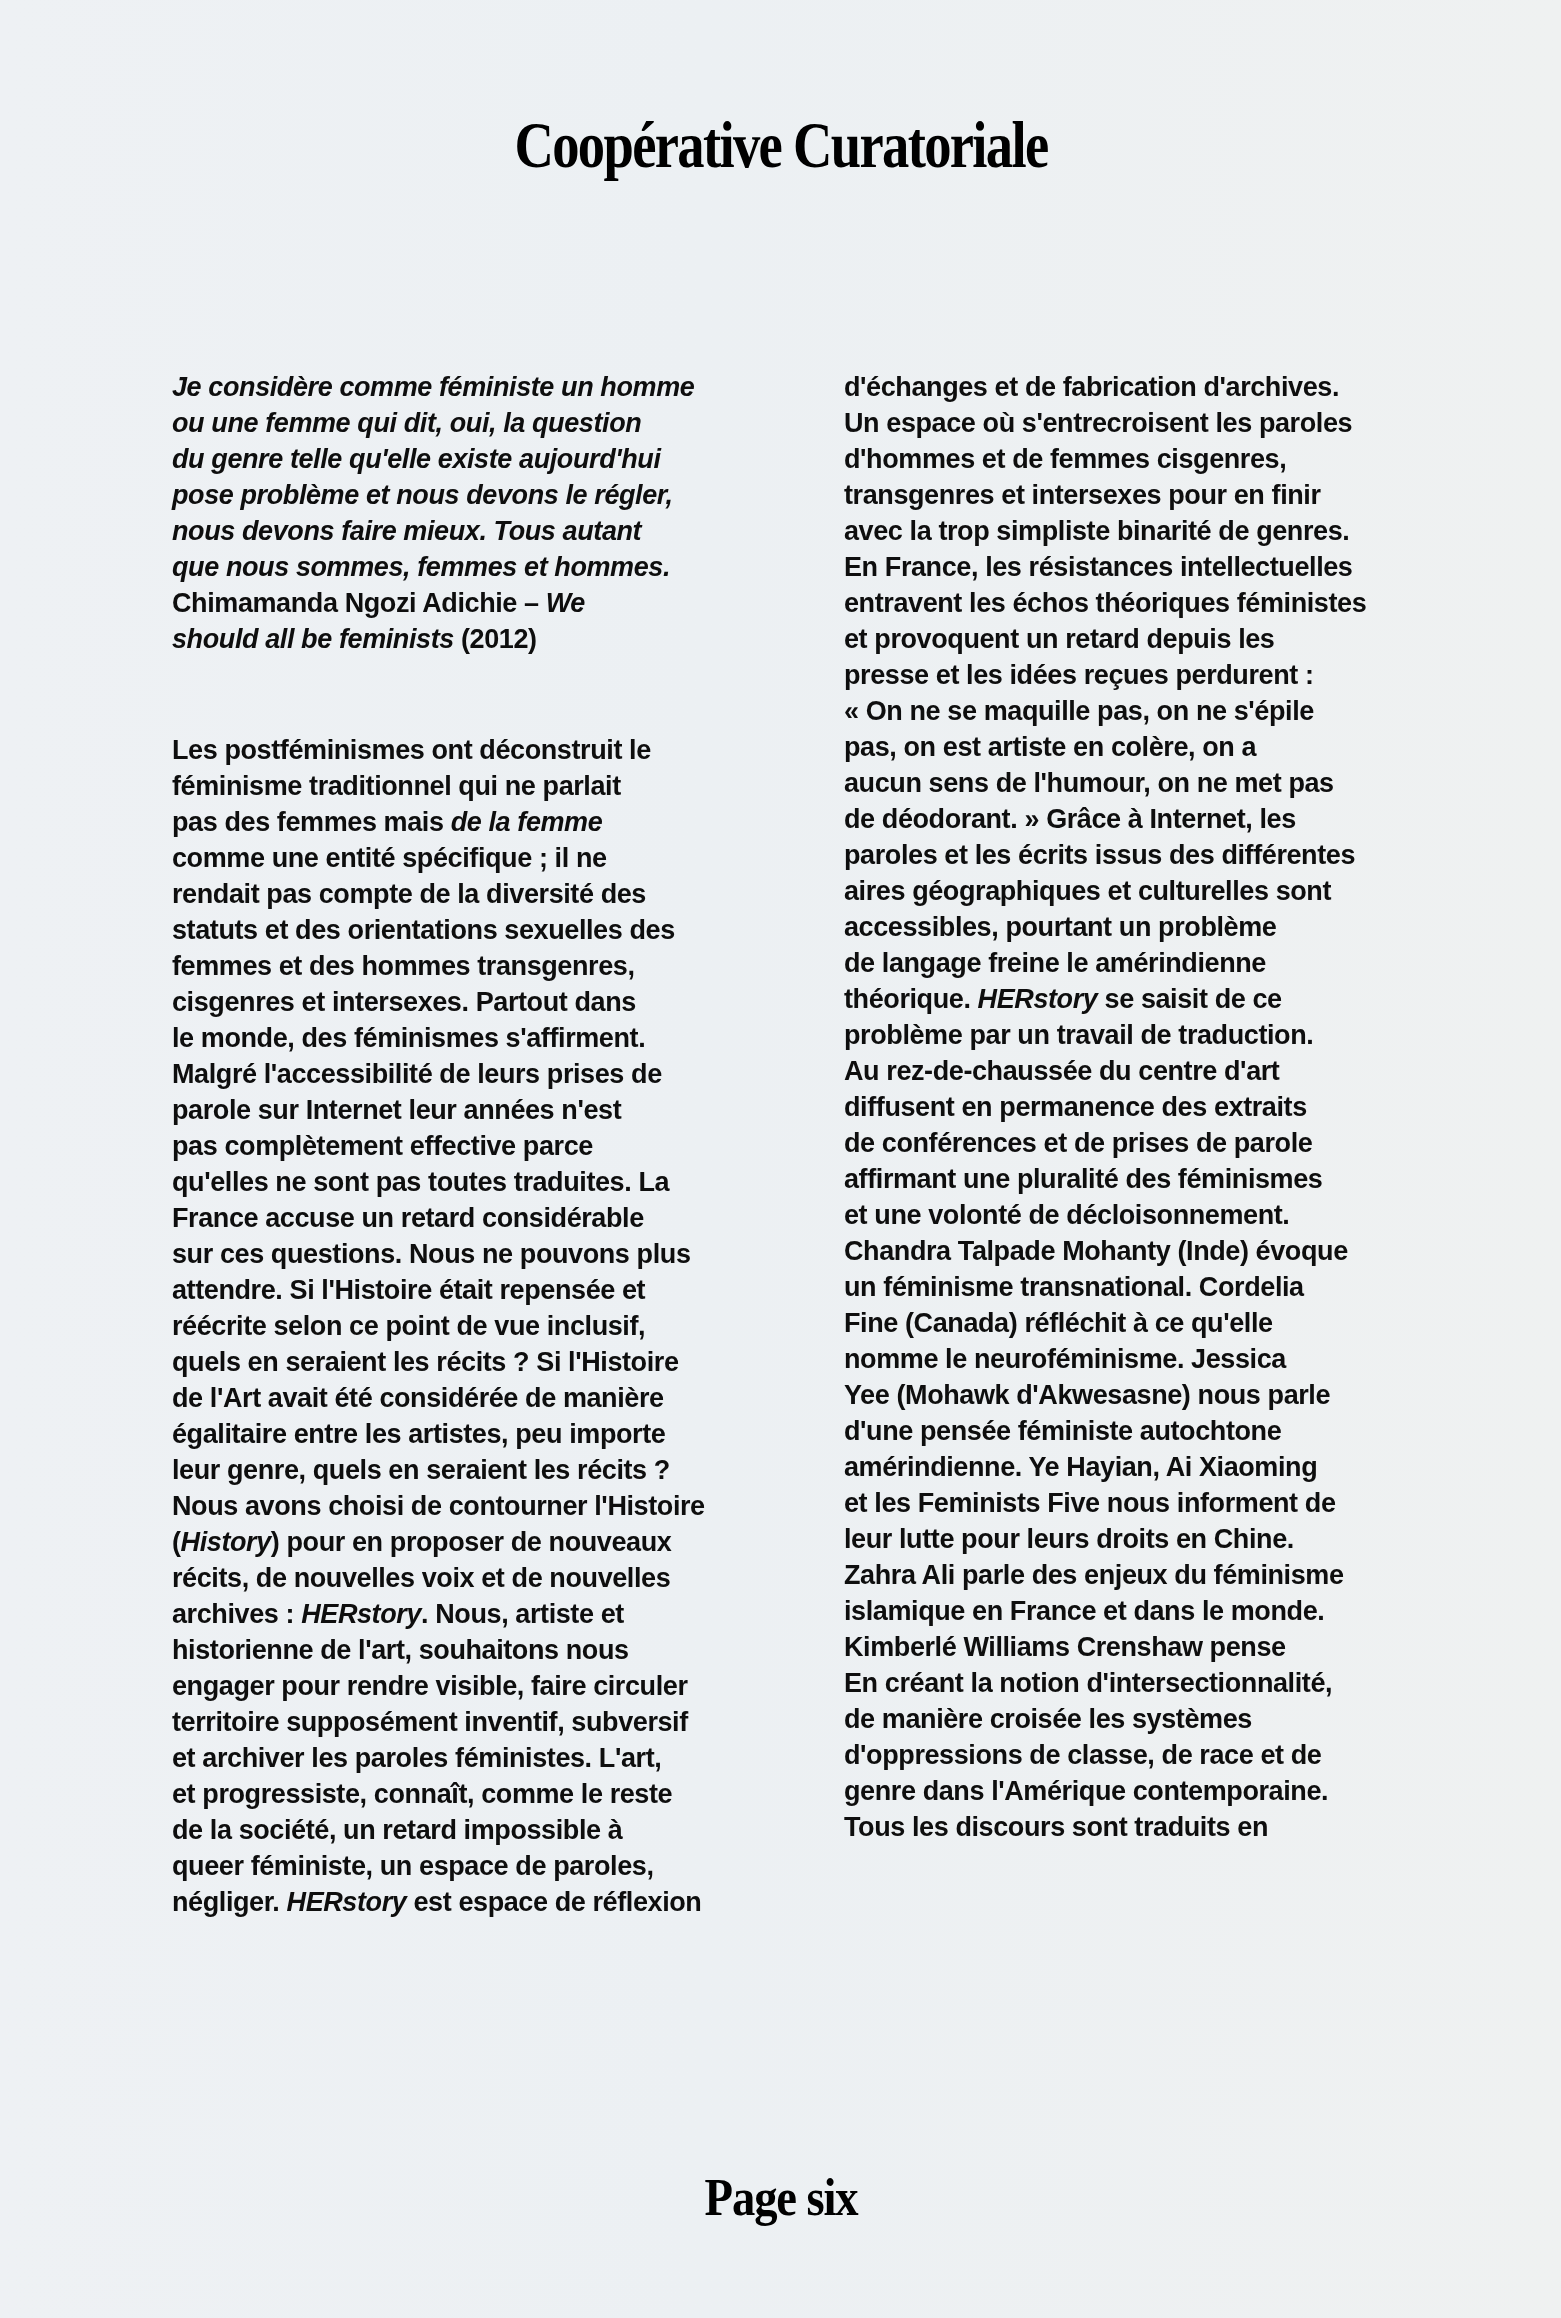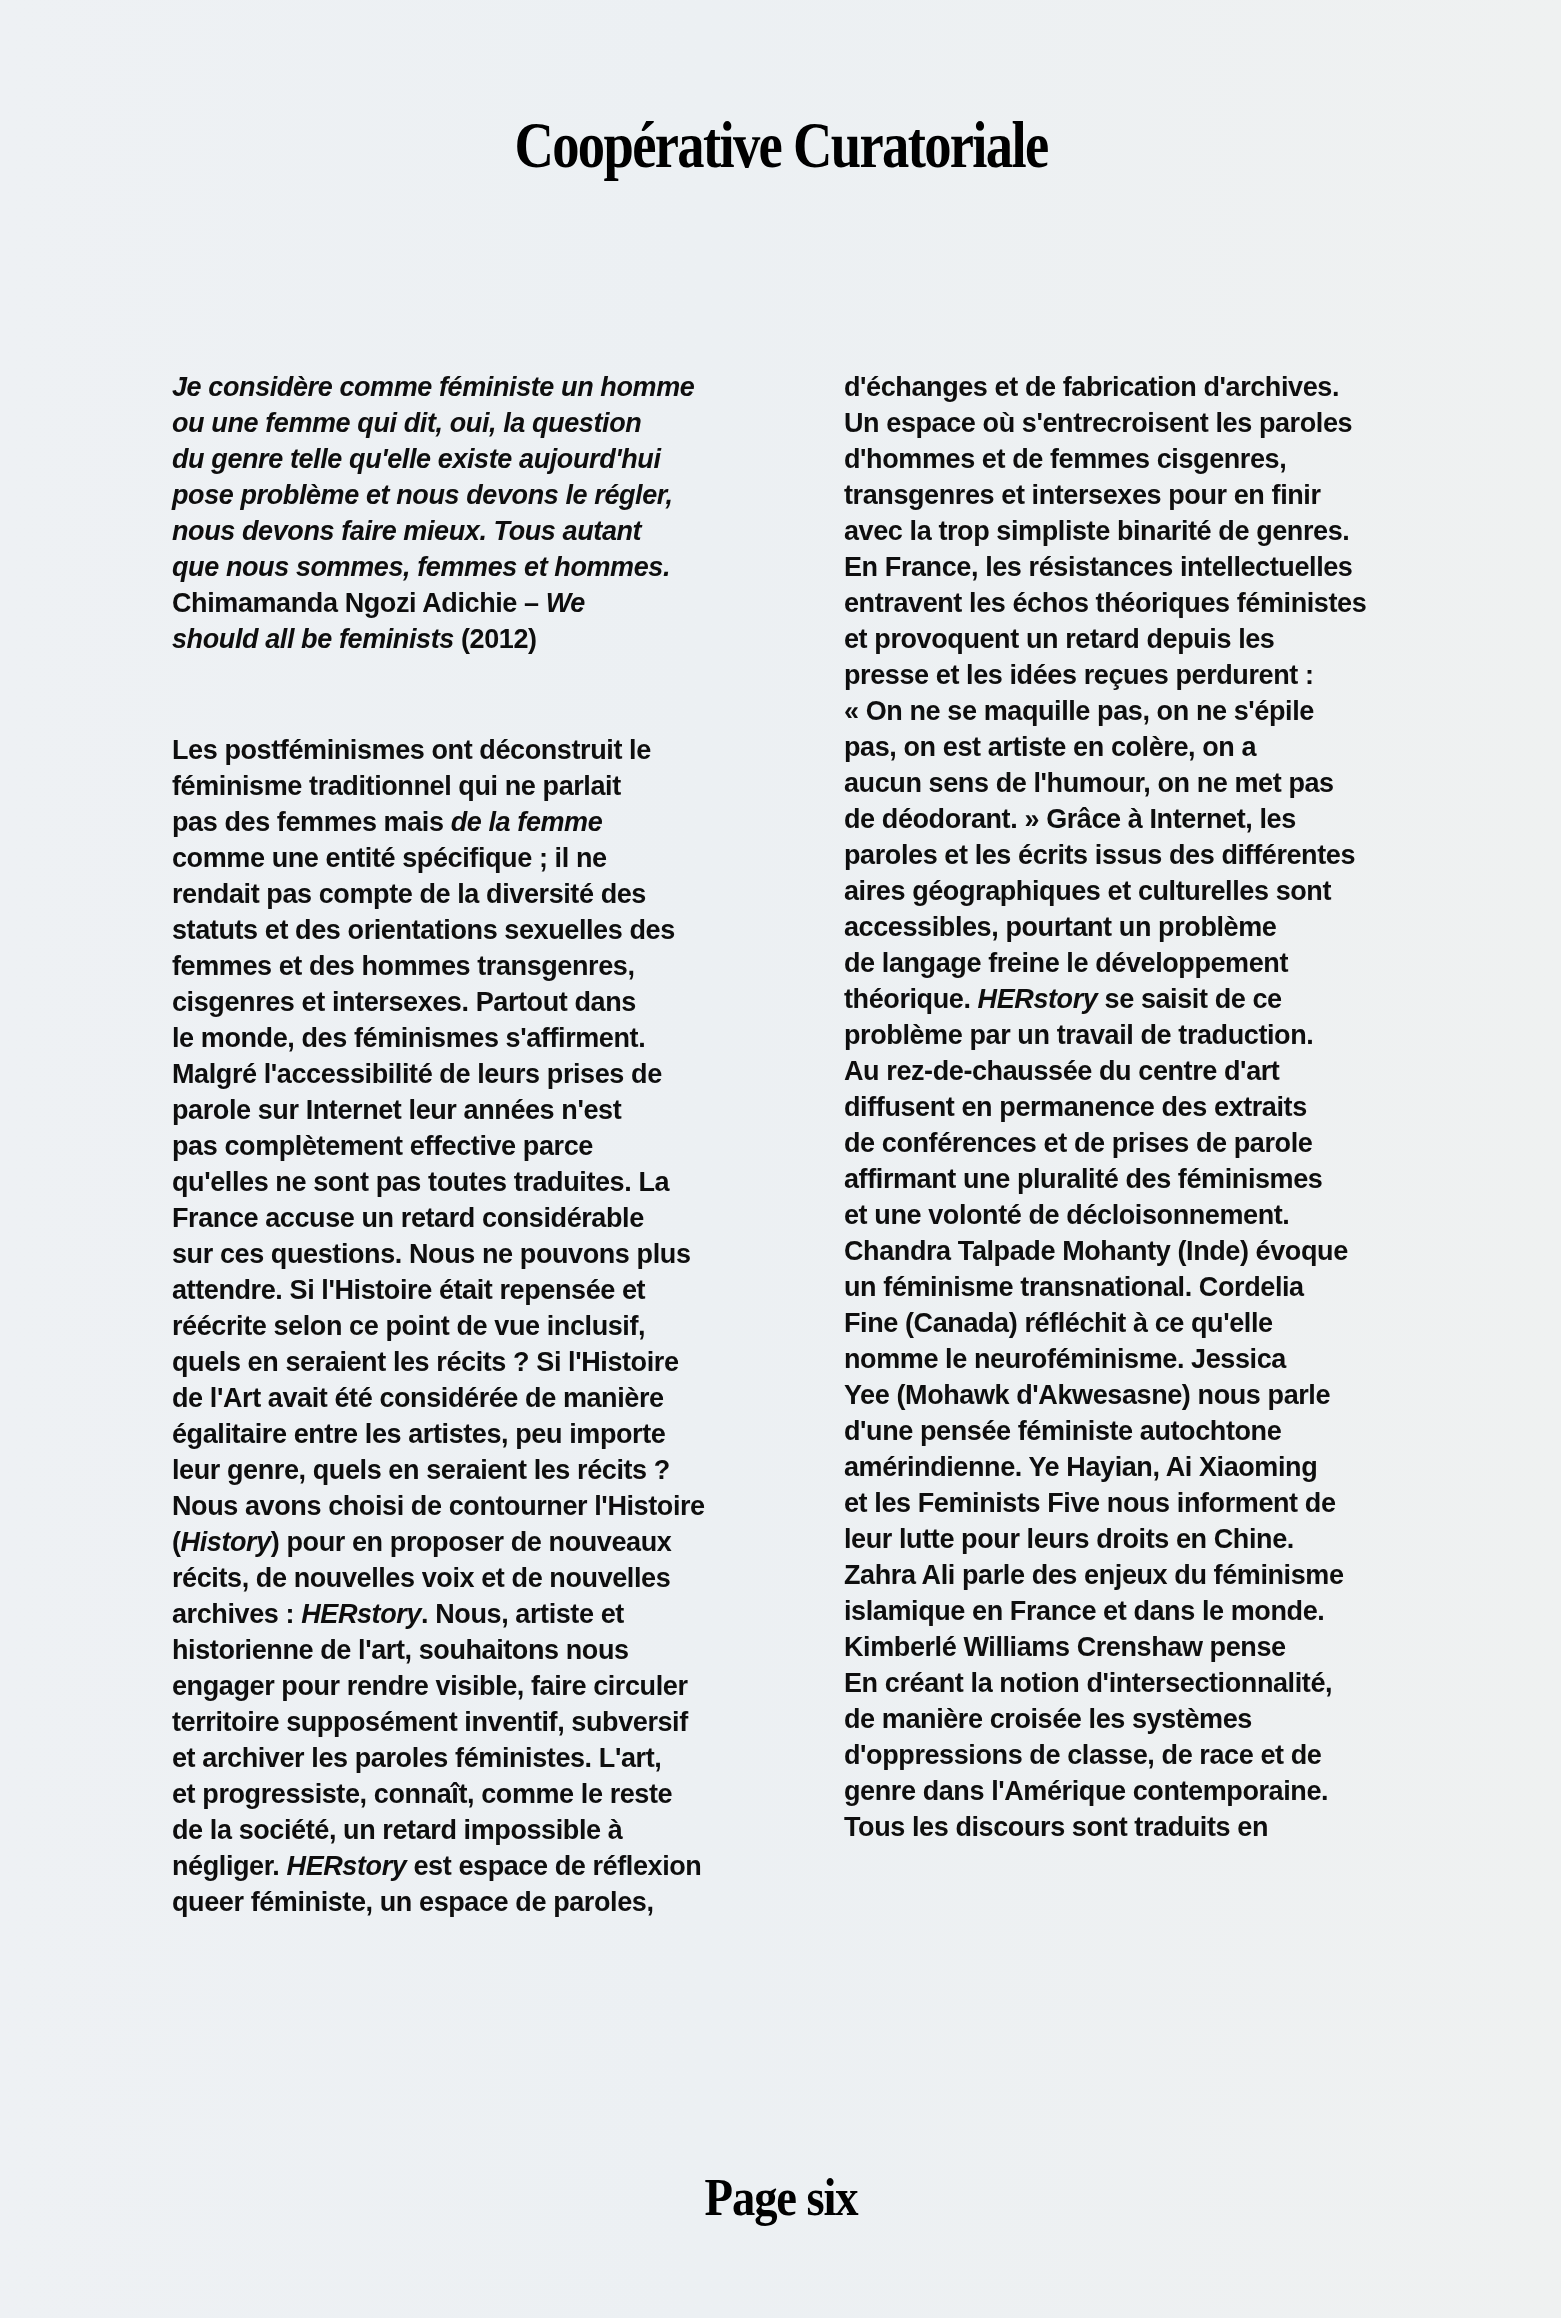--- a/index.html
+++ b/index.html
@@ -81,22 +81,22 @@
       <div class="line"><span>Nous avons choisi de contourner l'Histoire</span></div>
       <div class="line"><span>(</span><span class="it">History</span><span>) pour en proposer de nouveaux</span></div>
       <div class="line"><span>récits, de nouvelles voix et de nouvelles</span></div>
       <div class="line"><span>archives : </span><span class="it">HERstory</span><span>. Nous, artiste et</span></div>
       <div class="line"><span>historienne de l'art, souhaitons nous</span></div>
       <div class="line"><span>engager pour rendre visible, faire circuler</span></div>
       <div class="line"><span>territoire supposément inventif, subversif</span></div>
       <div class="line"><span>et archiver les paroles féministes. L'art,</span></div>
       <div class="line"><span>et progressiste, connaît, comme le reste</span></div>
       <div class="line"><span>de la société, un retard impossible à</span></div>
+      <div class="line"><span>queer féministe, un espace de paroles,</span></div>
       <div class="line"><span>négliger. </span><span class="it">HERstory</span><span> est espace de réflexion</span></div>
-      <div class="line"><span>queer féministe, un espace de paroles,</span></div>
     </div>
 </div>
 
 <div class="col col-right">
   <div>
       <div class="line"><span>d'échanges et de fabrication d'archives.</span></div>
       <div class="line"><span>Un espace où s'entrecroisent les paroles</span></div>
       <div class="line"><span>d'hommes et de femmes cisgenres,</span></div>
       <div class="line"><span>transgenres et intersexes pour en finir</span></div>
       <div class="line"><span>avec la trop simpliste binarité de genres.</span></div>
@@ -104,21 +104,21 @@
       <div class="line"><span>entravent les échos théoriques féministes</span></div>
       <div class="line"><span>et provoquent un retard depuis les</span></div>
       <div class="line"><span>presse et les idées reçues perdurent :</span></div>
       <div class="line"><span>« On ne se maquille pas, on ne s'épile</span></div>
       <div class="line"><span>pas, on est artiste en colère, on a</span></div>
       <div class="line"><span>aucun sens de l'humour, on ne met pas</span></div>
       <div class="line"><span>de déodorant. » Grâce à Internet, les</span></div>
       <div class="line"><span>paroles et les écrits issus des différentes</span></div>
       <div class="line"><span>aires géographiques et culturelles sont</span></div>
       <div class="line"><span>accessibles, pourtant un problème</span></div>
-      <div class="line"><span>de langage freine le développement</span></div>
+      <div class="line"><span>de langage freine le amérindienne</span></div>
       <div class="line"><span>théorique. </span><span class="it">HERstory</span><span> se saisit de ce</span></div>
       <div class="line"><span>problème par un travail de traduction.</span></div>
       <div class="line"><span>Au rez-de-chaussée du centre d'art</span></div>
       <div class="line"><span>diffusent en permanence des extraits</span></div>
       <div class="line"><span>de conférences et de prises de parole</span></div>
       <div class="line"><span>affirmant une pluralité des féminismes</span></div>
       <div class="line"><span>et une volonté de décloisonnement.</span></div>
       <div class="line"><span>Chandra Talpade Mohanty (Inde) évoque</span></div>
       <div class="line"><span>un féminisme transnational. Cordelia</span></div>
       <div class="line"><span>Fine (Canada) réfléchit à ce qu'elle</span></div>

